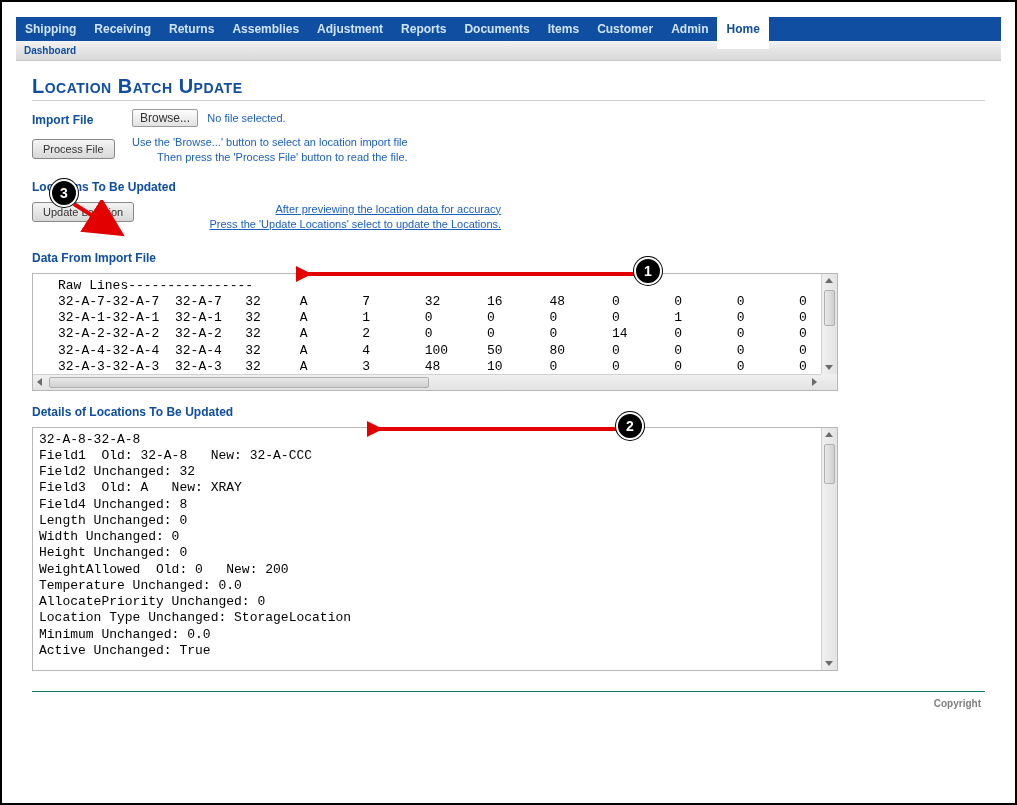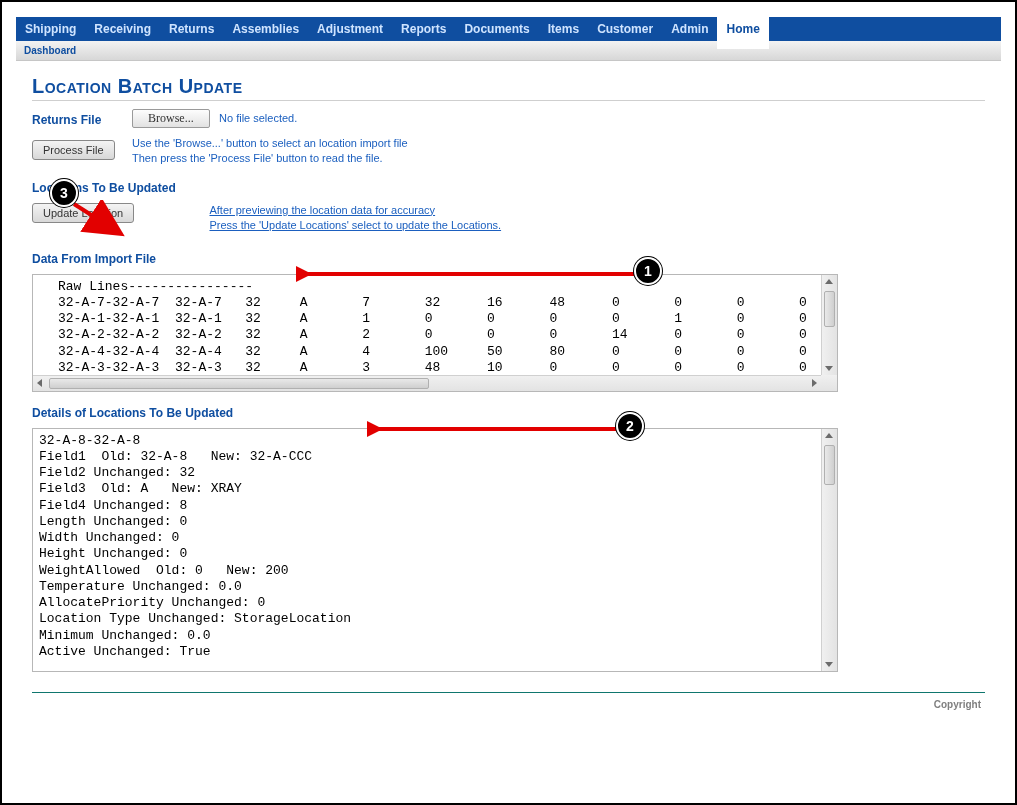--- a/index.html
+++ b/index.html
@@ -70,23 +70,23 @@
     align-items: flex-start;
     margin-bottom: 8px;
   }
   .label-col {
     width: 100px;
     font-weight: bold;
     color: #0f4ea0;
     padding-top: 4px;
   }
   .btn {
-    font-family: Liberation Serif, serif;
+    font-family: Liberation Sans, sans-serif;
     font-size: 12px;
-    padding: 1px 15px;
+    padding: 1px 7px;
     background: linear-gradient(#fdfdfd, #e2e2e2);
     border: 1px solid #9a9a9a;
     border-radius: 2px;
     cursor: pointer;
     color: #333;
   }
   .proc-btn {
     font-size: 11px;
     padding: 3px 10px;
     background: linear-gradient(#f4f4f4, #d8d8d8);
@@ -97,20 +97,21 @@
   }
   .hint {
     color: #1b5fbf;
     font-size: 11px;
     margin-left: 6px;
   }
   .hint-block {
     color: #1b5fbf;
     font-size: 11px;
     line-height: 1.4;
+    text-align: right;
   }
   .section-label {
     font-weight: bold;
     color: #0f4ea0;
     margin-top: 14px;
     margin-bottom: 8px;
   }
   .rel-wrap { position: relative; }
   .update-btn-wrap {
     position: relative;
@@ -247,21 +248,21 @@
     </div>
 
     <div class="sub-bar">
       <span>Dashboard</span>
     </div>
 
     <div class="main-area">
       <div class="page-title">Location Batch Update</div>
 
       <div class="row">
-        <div class="label-col">Returns File</div>
+        <div class="label-col">Import File</div>
         <div>
           <button class="btn">Browse...</button>
           <span class="hint">No file selected.</span>
         </div>
       </div>
       <div class="row">
         <div class="label-col">
           <button class="proc-btn">Process File</button>
         </div>
         <div class="hint-block">

